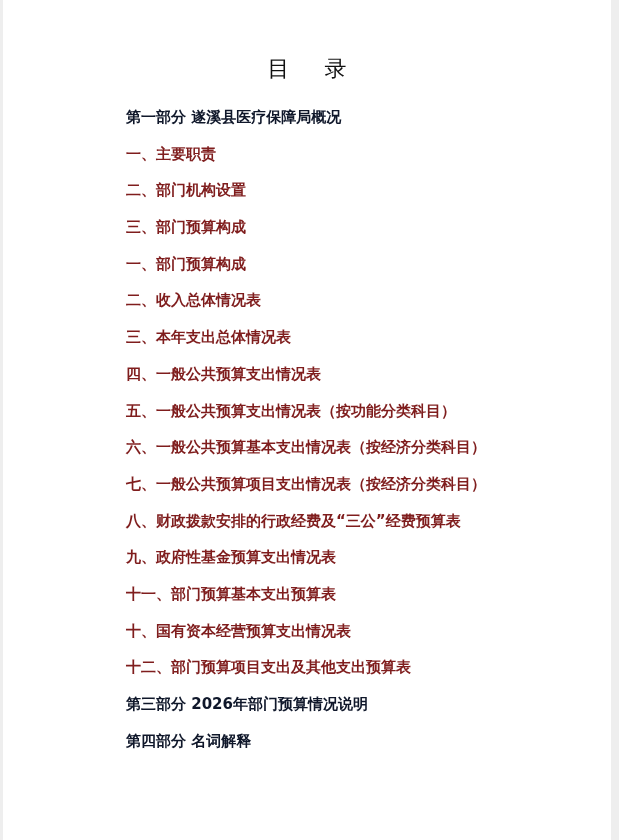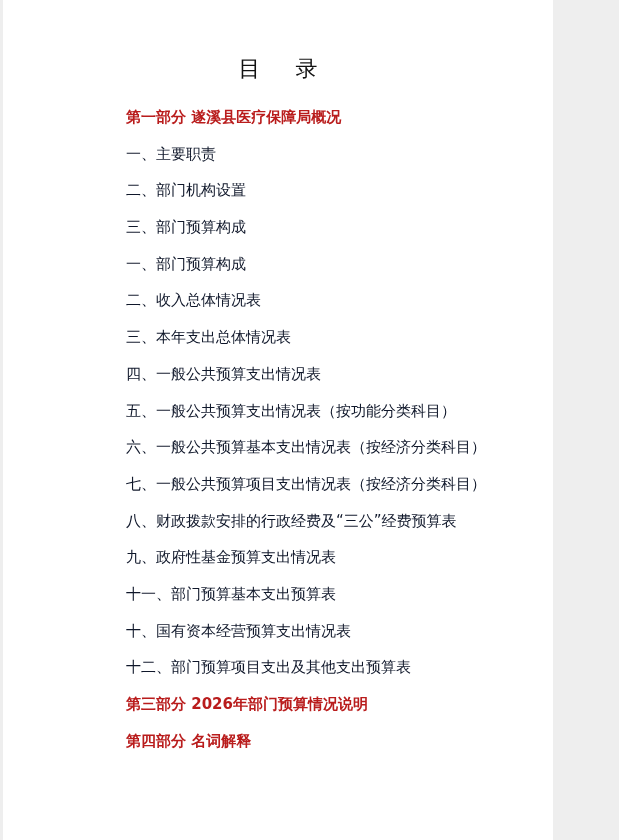--- a/index.html
+++ b/index.html
@@ -10,21 +10,21 @@
       width: 619px;
       height: 840px;
       background: #eeeeee;
       position: relative;
       overflow: hidden;
     }
     .page {
       position: absolute;
       left: 3px;
       top: 0;
-      width: 550px;
+      width: 608px;
       height: 840px;
       background: #ffffff;
     }
     .toc-title {
       position: absolute;
       top: 54px;
       left: 0;
       width: 100%;
       text-align: center;
       font-family: "DejaVu Sans", sans-serif;
@@ -41,27 +41,28 @@
       top: 106px;
       margin: 0;
       padding: 0;
       list-style: none;
     }
     .toc-entry {
       height: 36.7px;
       line-height: 22px;
       font-family: "DejaVu Sans", sans-serif;
       font-size: 15px;
-      color: #0f172a;
+      color: #7f1d1d;
       white-space: nowrap;
       cursor: pointer;
+      font-weight: bold;
     }
     .toc-entry.part {
       font-weight: bold;
-      color: #b91c1c;
+      color: #0f172a;
     }
   </style>
 </head>
 <body>
 
 <div class="page">
   <h1 class="toc-title">目 录</h1>
 
   <ul class="toc-list">
     <li class="toc-entry part">第一部分  遂溪县医疗保障局概况</li>

